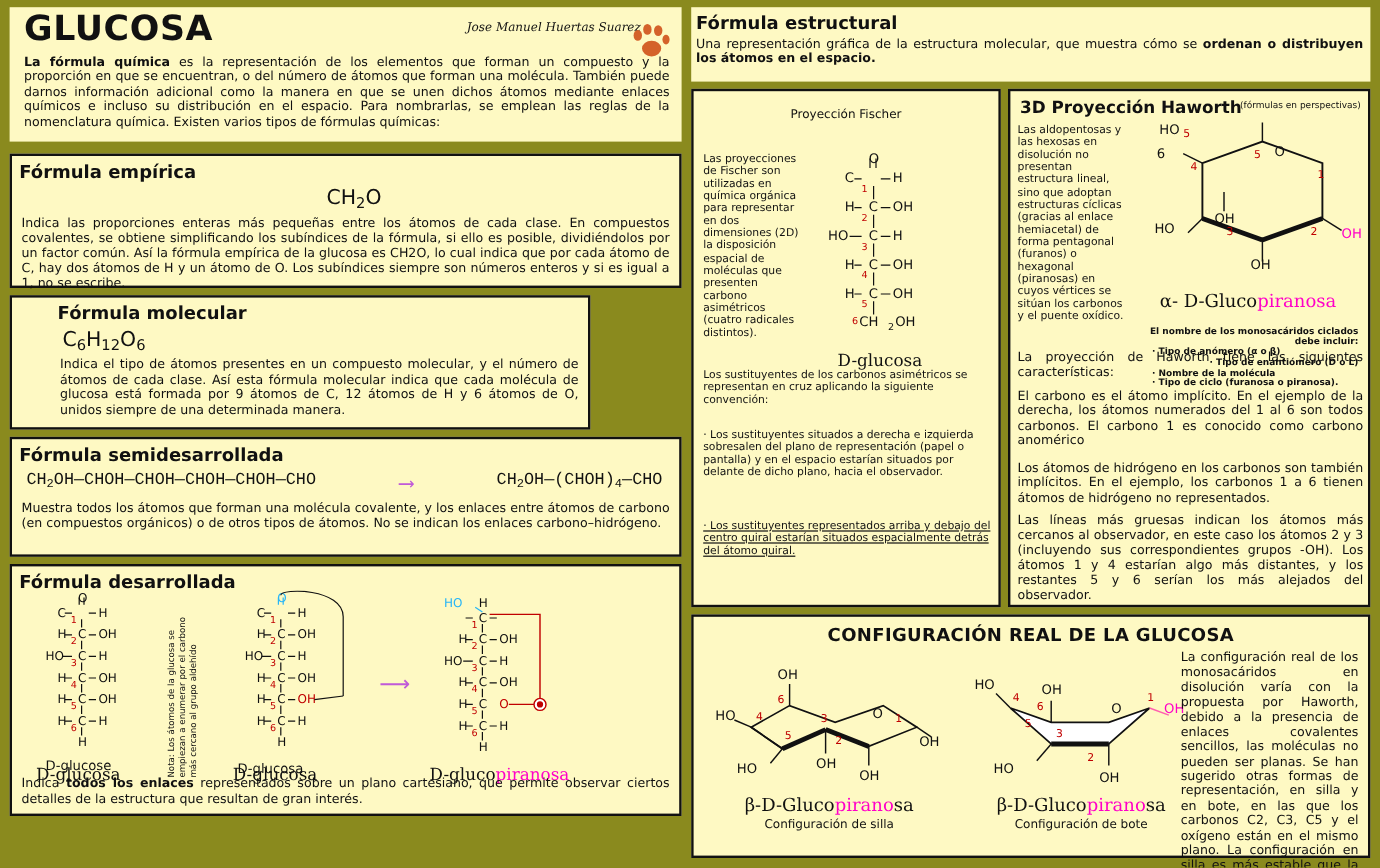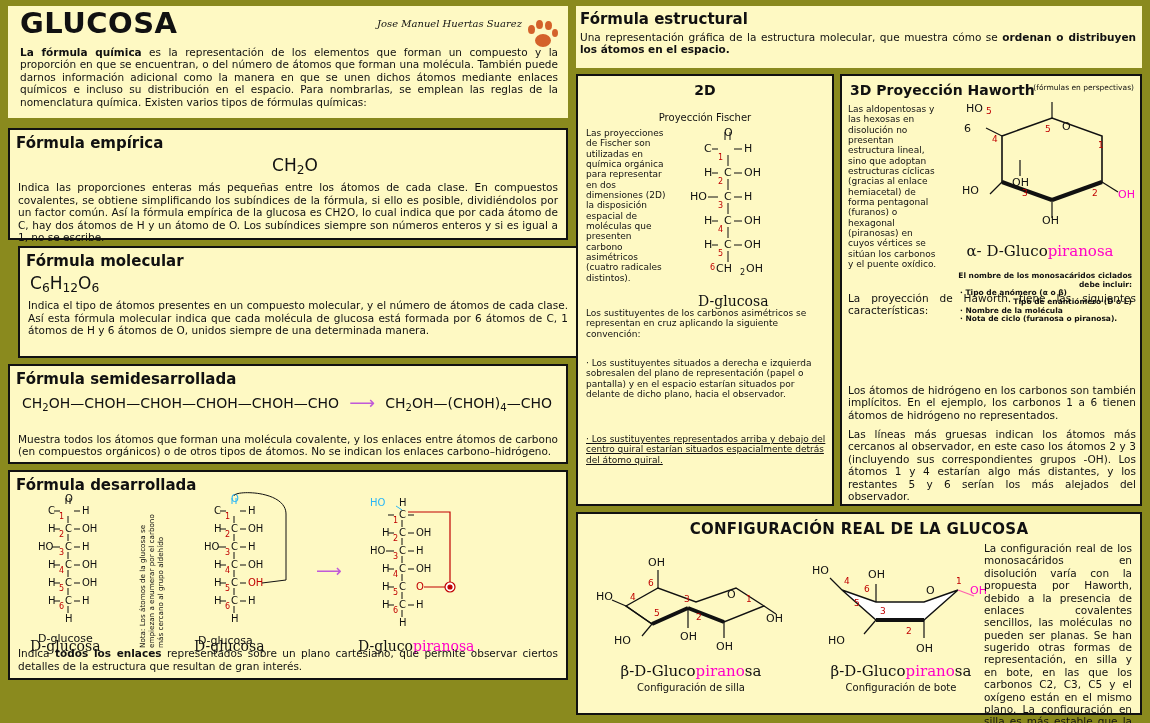--- a/index.html
+++ b/index.html
@@ -32,26 +32,26 @@
   .handw{font-family:"DejaVu Serif", serif;font-style:italic;}
 
   
   #header{left:8px;top:6px;width:560px;height:112px;border:none;}
   #header .big-title{margin-left:12px;}
   #intro{margin:6px 10px 0 12px;}
 
   
   .paw{position:absolute;right:8px;top:10px;width:34px;height:34px;}
   .paw .pad{position:absolute;background:#d4622a;border-radius:50%;}
-  .signature{position:absolute;right:46px;top:12px;font-size:10px;
+  .signature{position:absolute;right:34px;top:12px;font-size:10px;
       font-family:"DejaVu Serif",serif;font-style:italic;color:#111;}
 
   
   #empirica{left:8px;top:128px;width:560px;height:112px;}
-  #molecular{left:18px;top:246px;width:560px;height:112px;}
+  #molecular{left:8px;top:246px;width:484px;height:112px;padding-left:32px;}
   #semi{left:8px;top:364px;width:560px;height:100px;}
   #desarrollada{left:8px;top:470px;width:560px;height:210px;}
 
   
   #estructural{left:576px;top:6px;width:566px;height:62px;border:none;}
   #fischer{left:576px;top:74px;width:258px;height:432px;}
   #haworth{left:840px;top:74px;width:302px;height:432px;}
   #config{left:576px;top:512px;width:566px;height:203px;}
 
   .panel-hd{font-size:14px;font-weight:bold;}
@@ -94,26 +94,26 @@
 
   <div class="panel" id="empirica">
     <div class="sec-title">Fórmula empírica</div>
     <div class="formula" style="margin:2px 0 4px 14px;text-align:center;">CH<span class="sub">2</span>O</div>
     <div class="body-txt" style="margin:0 8px 0 8px;">Indica las proporciones enteras más pequeñas entre los átomos de cada clase. En compuestos covalentes, se obtiene simplificando los subíndices de la fórmula, si ello es posible, dividiéndolos por un factor común. Así la fórmula empírica de la glucosa es CH2O, lo cual indica que por cada átomo de C, hay dos átomos de H y un átomo de O. Los subíndices siempre son números enteros y si es igual a 1, no se escribe.</div>
   </div>
 
   <div class="panel" id="molecular">
     <div class="sec-title">Fórmula molecular</div>
     <div class="formula" style="margin:2px 0 4px 10px;">C<span class="sub">6</span>H<span class="sub">12</span>O<span class="sub">6</span></div>
-    <div class="body-txt" style="margin:0 8px 0 8px;">Indica el tipo de átomos presentes en un compuesto molecular, y el número de átomos de cada clase. Así esta fórmula molecular indica que cada molécula de glucosa está formada por 6 átomos de C, 1 átomos de H y 6 átomos de O, unidos siempre de una determinada manera.</div>
+    <div class="body-txt" style="margin:0 8px 0 8px;">Indica el tipo de átomos presentes en un compuesto molecular, y el número de átomos de cada clase. Así esta fórmula molecular indica que cada molécula de glucosa está formada por 9 átomos de C, 12 átomos de H y 6 átomos de O, unidos siempre de una determinada manera.</div>
   </div>
 
   <div class="panel" id="semi">
     <div class="sec-title">Fórmula semidesarrollada</div>
-    <div style="display:flex;align-items:flex-end;justify-content:space-between;margin:4px 14px 20px 12px;">
+    <div style="display:flex;align-items:flex-start;justify-content:space-between;margin:4px 14px 4px 12px;font-family:Liberation Mono, monospace;">
       <div style="font-size:14px;">CH<span class="sub">2</span>OH—CHOH—CHOH—CHOH—CHOH—CHO</div>
       <div class="arrow">⟶</div>
       <div style="font-size:14px;">CH<span class="sub">2</span>OH—(CHOH)<span class="sub">4</span>—CHO</div>
     </div>
     <div class="body-txt" style="margin:0 8px;">Muestra todos los átomos que forman una molécula covalente, y los enlaces entre átomos de carbono (en compuestos orgánicos) o de otros tipos de átomos. No se indican los enlaces carbono–hidrógeno.</div>
   </div>
 
   <div class="panel" id="desarrollada">
     <div class="sec-title">Fórmula desarrollada</div>
 
@@ -305,21 +305,20 @@
   </div>
 
   <div class="panel" id="estructural">
     <div class="sec-title" style="margin-left:4px;">Fórmula estructural</div>
     <div class="body-txt" style="margin:2px 6px 0 4px;">
       Una representación gráfica de la estructura molecular, que muestra cómo se <b>ordenan o distribuyen los átomos en el espacio.</b>
     </div>
   </div>
 
   <div class="panel" id="fischer">
-    <div class="center panel-hd" style="margin-top:6px;">2D</div>
     <div class="center" style="font-size:10px;font-weight:normal;margin-top:14px;">Proyección Fischer</div>
 
     <div style="position:absolute;left:8px;top:52px;width:82px;" class="small">Las proyecciones de Fischer son utilizadas en química orgánica para representar en dos dimensiones (2D) la disposición espacial de moléculas que presenten carbono asimétricos (cuatro radicales distintos).</div>
 
     <div style="position:absolute;left:98px;top:48px;">
       <svg width="150" height="175" viewBox="0 0 150 175">
         <g font-family="DejaVu Sans" font-size="11" fill="#111">
           <text x="48" y="12">O</text>
           <text x="28" y="28">C</text>
             <text x="68" y="28">H</text>
@@ -419,24 +418,25 @@
         </g>
       </svg>
       <div class="label-cursive center" style="font-size:15px;margin-top:-4px;"><span>α- D-Gluco</span><span class="magenta">piranosa</span></div>
     </div>
 
     <div style="position:absolute;left:104px;top:172px;width:186px;">
       <div class="tiny" style="font-weight:bold;text-align:right;margin-top:24px;">El nombre de los monosacáridos ciclados debe incluir:</div>
       <div class="tiny" style="font-weight:bold;margin-left:14px;">· Tipo de anómero (α o β)</div>
       <div class="tiny" style="font-weight:bold;margin-left:14px;text-align:right;">· Tipo de enantiómero (D o L)</div>
       <div class="tiny" style="font-weight:bold;margin-left:14px;">· Nombre de la molécula</div>
-      <div class="tiny" style="font-weight:bold;margin-left:14px;">· Nota de ciclo (furanosa o piranosa).</div>
+      <div class="tiny" style="font-weight:bold;margin-left:14px;">· Tipo de ciclo (furanosa o piranosa).</div>
     </div>
 
     <div class="body-txt" style="position:absolute;left:6px;top:216px;width:288px;">La proyección de Haworth tiene las siguientes características:</div>
+    <div class="body-txt" style="position:absolute;left:6px;top:248px;width:288px;">El carbono es el átomo implícito. En el ejemplo de la derecha, los átomos numerados del 1 al 6 son todos carbonos. El carbono 1 es conocido como carbono anomérico</div>
     <div class="body-txt" style="position:absolute;left:6px;top:308px;width:288px;">Los átomos de hidrógeno en los carbonos son también implícitos. En el ejemplo, los carbonos 1 a 6 tienen átomos de hidrógeno no representados.</div>
     <div class="body-txt" style="position:absolute;left:6px;top:352px;width:288px;">Las líneas más gruesas indican los átomos más cercanos al observador, en este caso los átomos 2 y 3 (incluyendo sus correspondientes grupos -OH). Los átomos 1 y 4 estarían algo más distantes, y los restantes 5 y 6 serían los más alejados del observador.</div>
   </div>
 
   <div class="panel" id="config">
     <div class="center" style="font-size:15px;font-weight:bold;margin-top:6px;letter-spacing:.3px;">CONFIGURACIÓN REAL DE LA GLUCOSA</div>
 
     <div style="position:absolute;left:18px;top:30px;">
       <svg width="190" height="120" viewBox="0 0 190 120">
         <g stroke="#111" fill="none">

